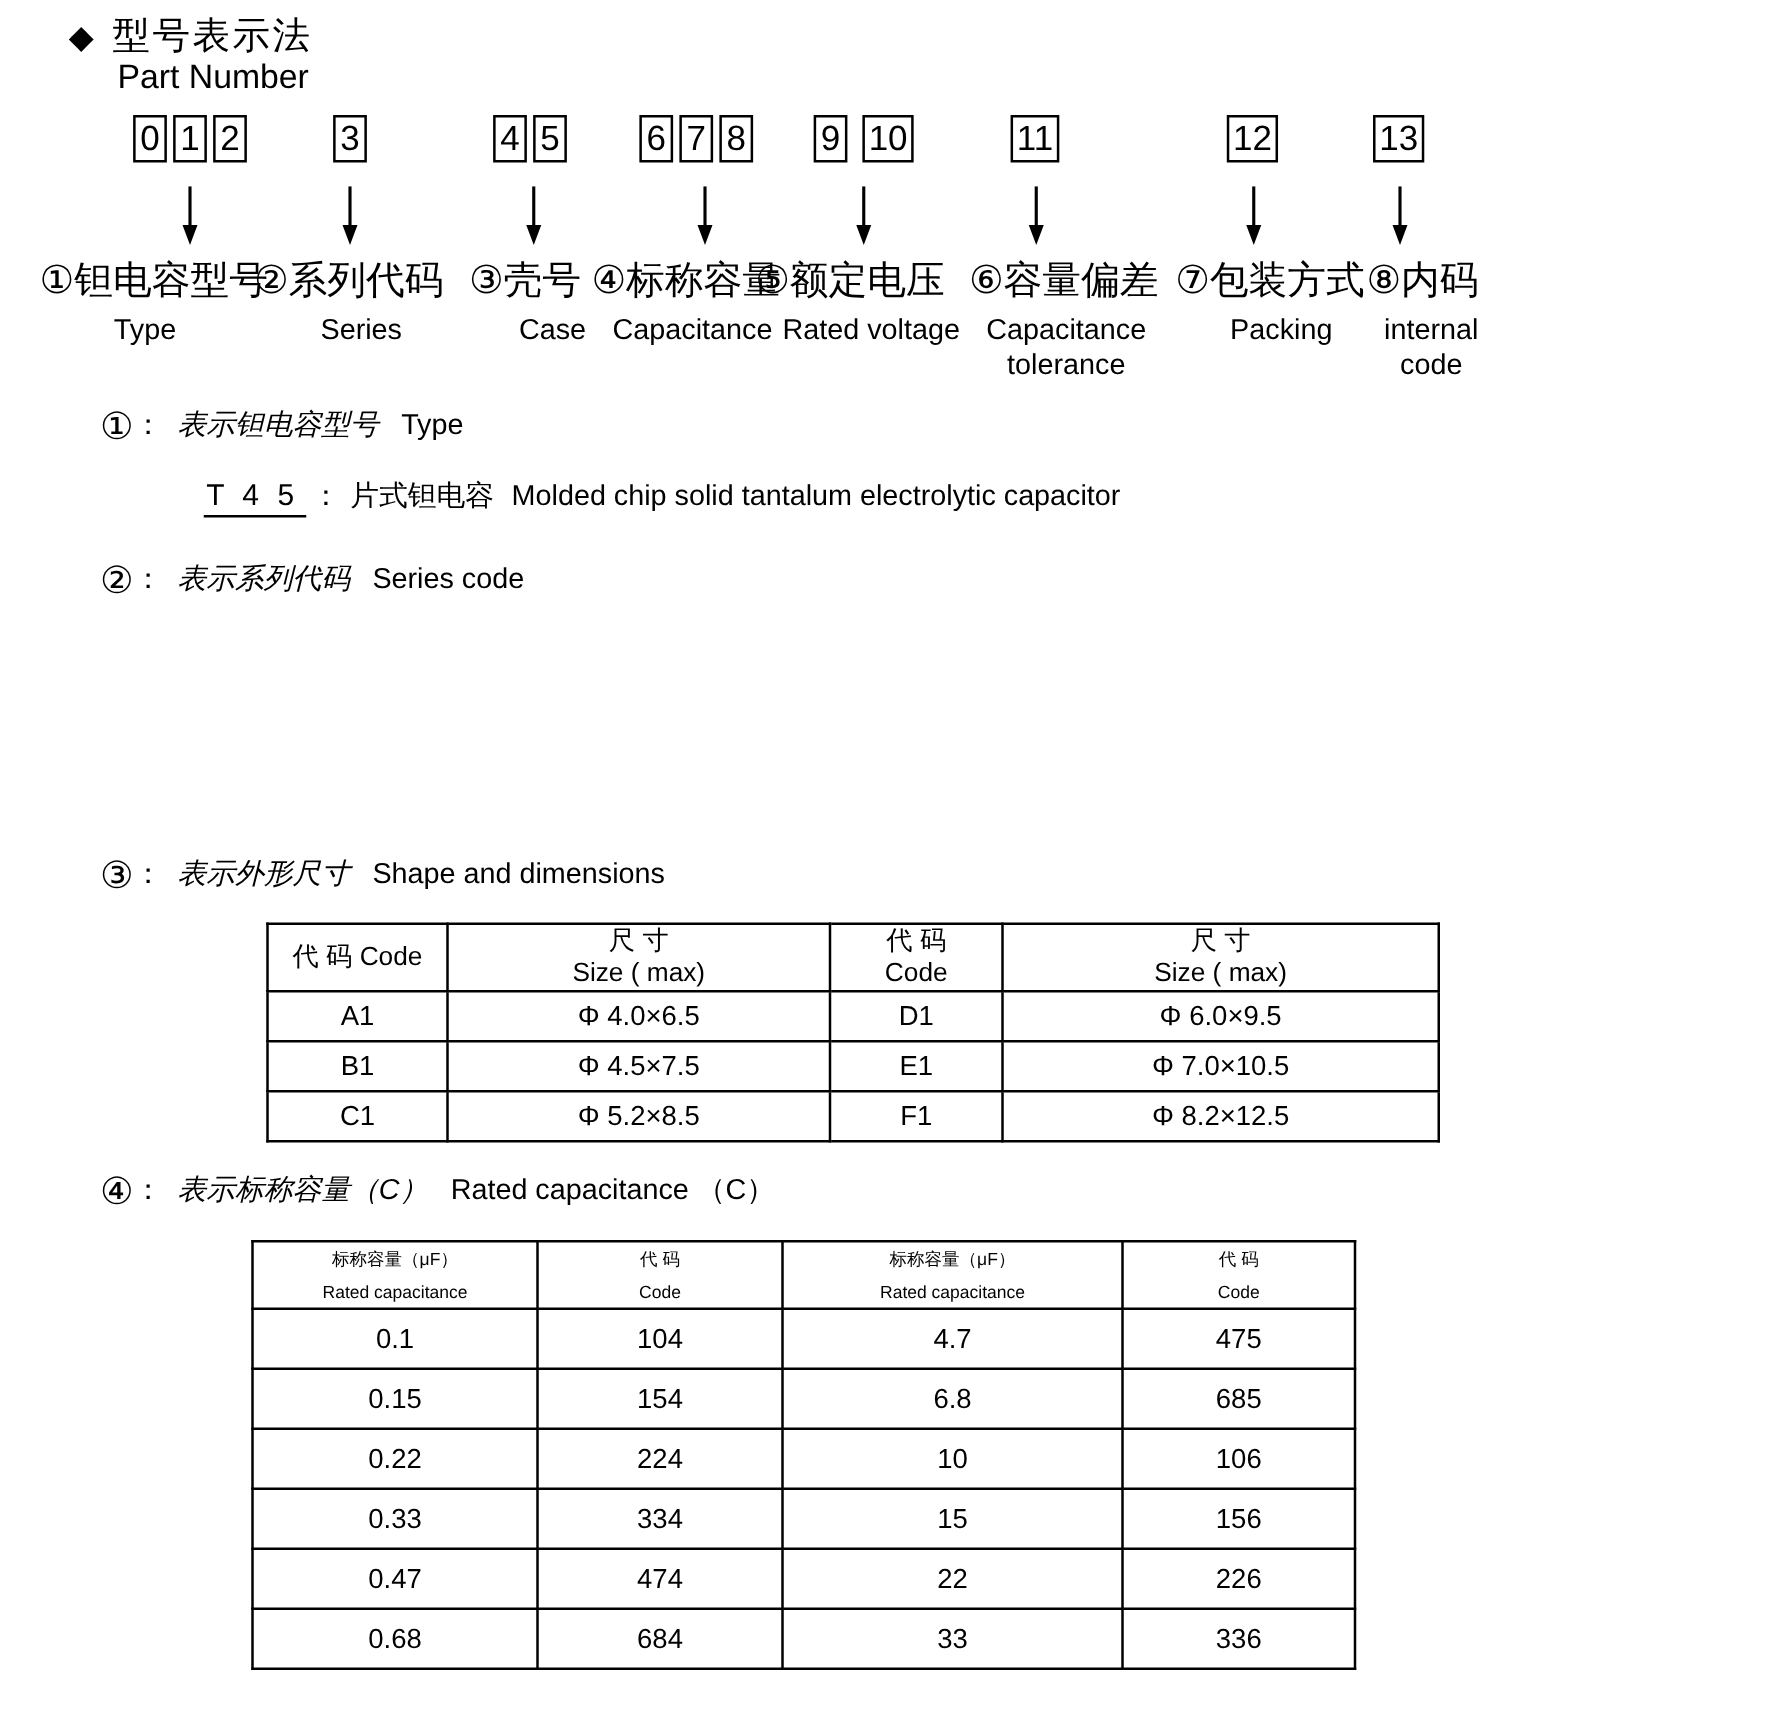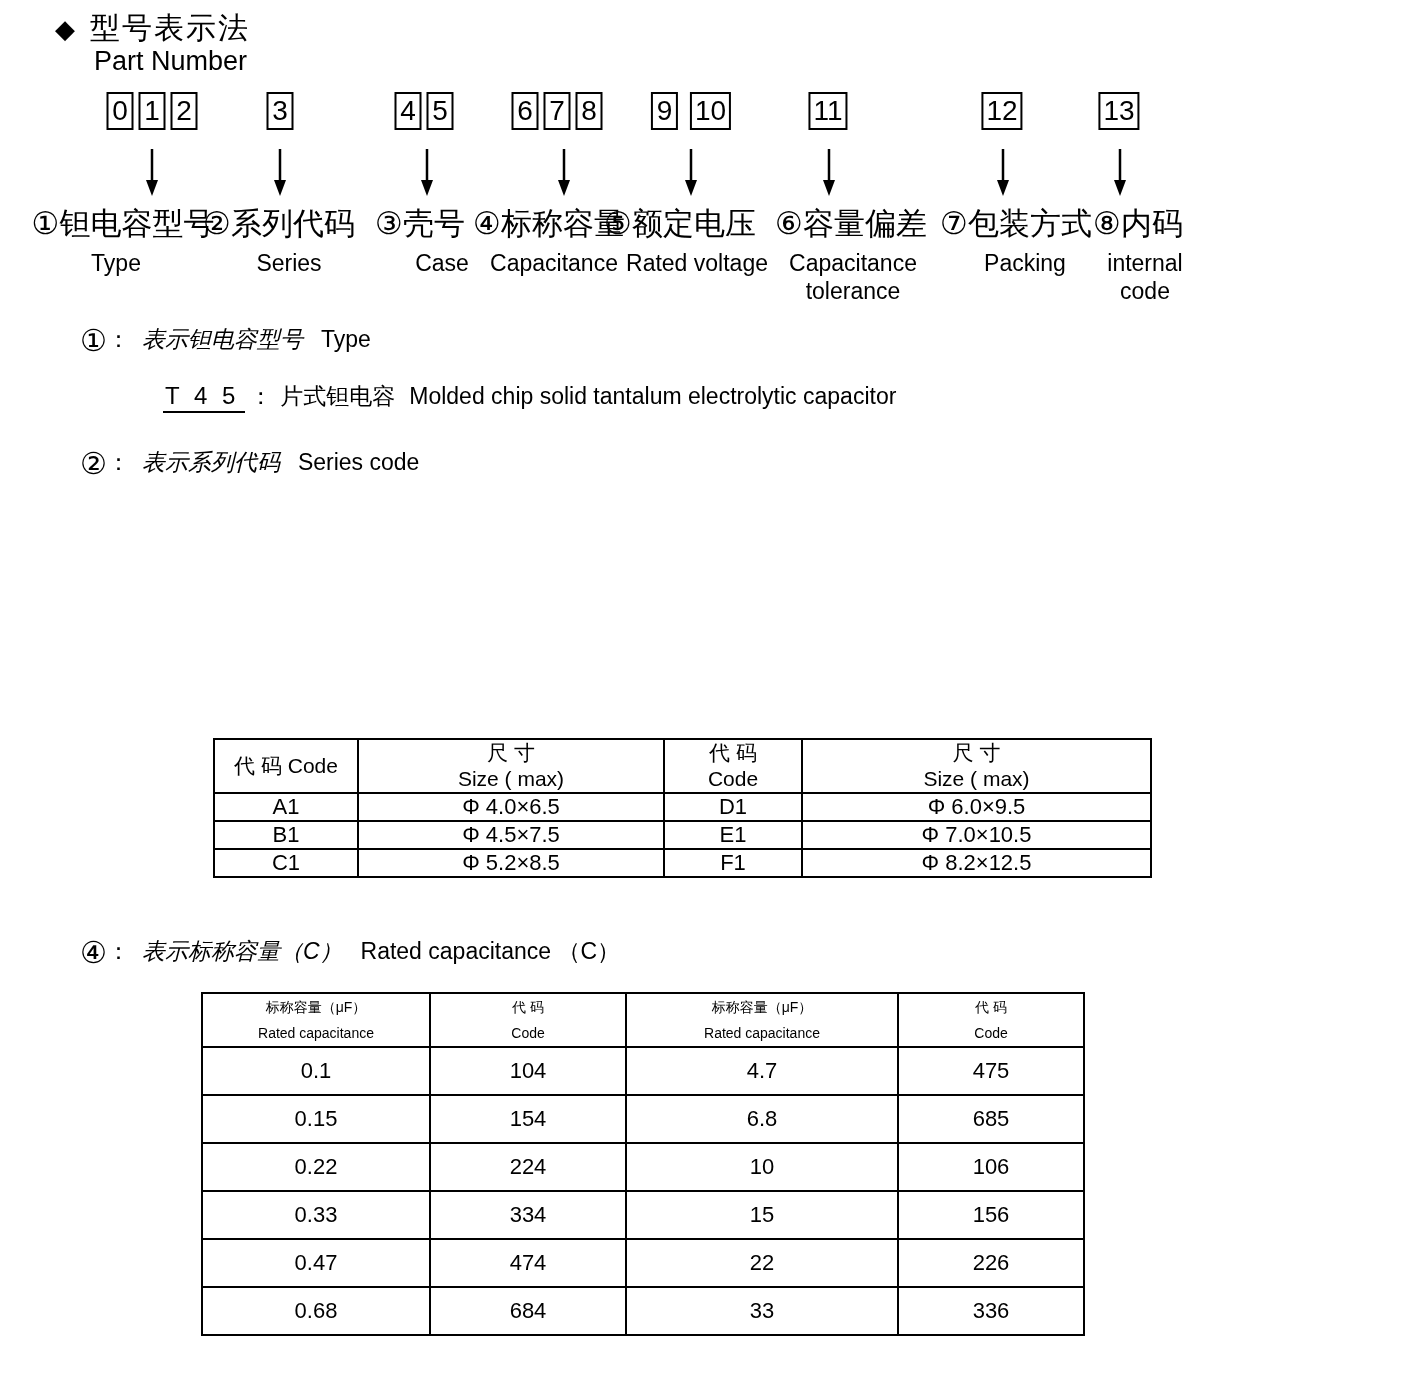--- a/index.html
+++ b/index.html
@@ -61,21 +61,21 @@
     border: 2px solid #000;
     text-align: center; vertical-align: middle;
     font-weight: normal; white-space: pre;
     font-size: 22px; padding: 0;
   }
   .hline { line-height: 26px; }
   .t1 { left: 200px; top: 503px; }
   .t1 tr { height: 52px; }
   .t2 { left: 213px; top: 738px; }
   .t2 thead tr { height: 54px; }
-  .t2 tbody tr { height: 28px; }
+  .t2 tbody tr { height: 40px; }
   .t2 th { font-size: 21px; }
   .t3 { left: 201px; top: 992px; }
   .t3 thead tr { height: 52px; }
   .t3 tbody tr { height: 48px; }
   .t3 th { font-size: 14px; }
 </style>
 </head>
 <body>
 
 <div class="page">
@@ -174,20 +174,23 @@
 
   <div class="subline">
     <span class="t45">T 4 5</span><span class="scolon">：</span><span class="scn">片式钽电容</span><span class="sen">Molded chip solid tantalum electrolytic capacitor</span>
   </div>
 
   <div class="sechead" style="top:447px">
     <span class="circ">②</span><span class="hcolon">：</span><span class="hcn">表示系列代码</span><span class="hen">Series code</span>
   </div>
 
 
+  <div class="sechead" style="top:683px">
+    <span class="circ">③</span><span class="hcolon">：</span><span class="hcn">表示外形尺寸</span><span class="hen">Shape and dimensions</span>
+  </div>
 
   <table class="t2">
     <colgroup>
         <col style="width:144px">
         <col style="width:306px">
         <col style="width:138px">
         <col style="width:349px">
       </colgroup>
     <thead>
       <tr>

